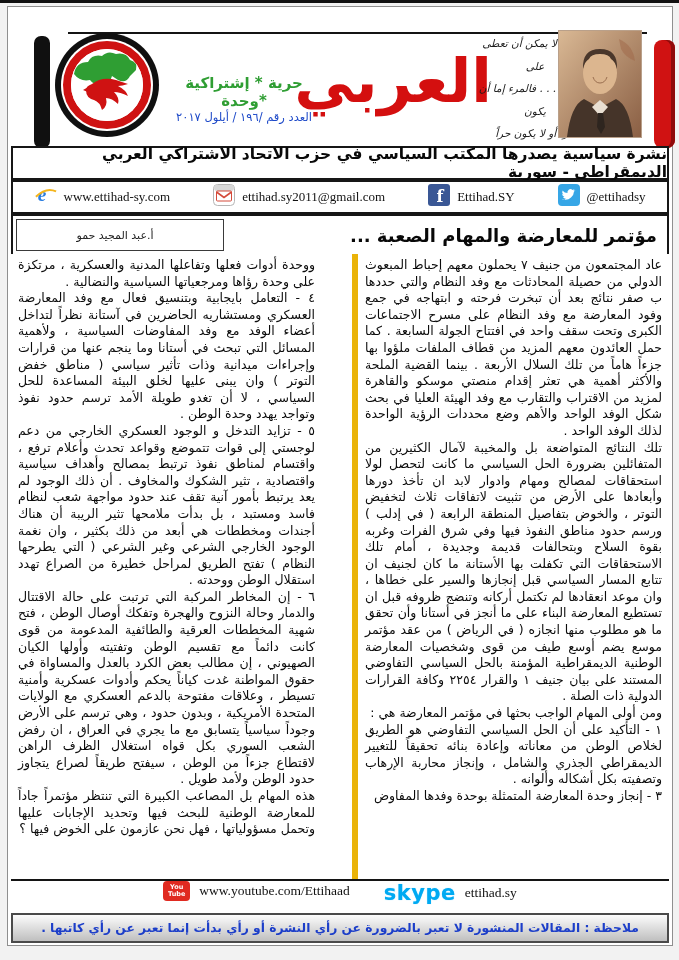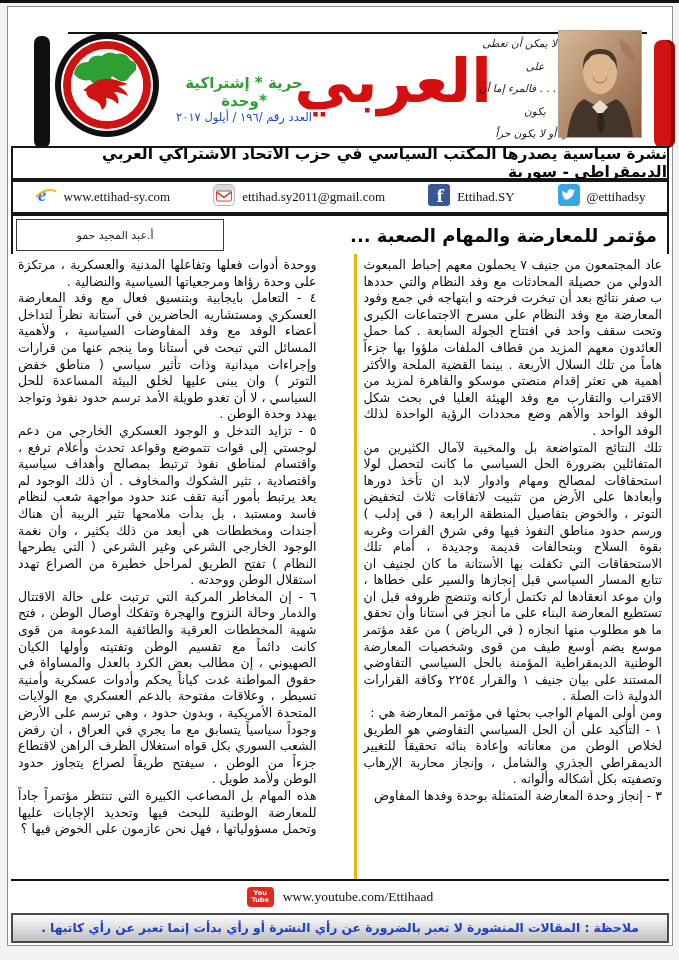--- a/index.html
+++ b/index.html
@@ -35,24 +35,24 @@
   .author-box{position:absolute;left:3px;top:3px;bottom:3px;width:196px;border:1px solid #3a3a3a;
               display:flex;align-items:center;padding-right:10px;justify-content:center;direction:rtl;font-size:11px;color:#222;}
   .article-title{position:absolute;right:10px;top:0;bottom:0;display:flex;align-items:center;
                  direction:rtl;font-weight:bold;font-size:18px;color:#080808;}
 
   
   .article{position:absolute;left:11px;right:10px;top:254px;bottom:79px;display:flex;direction:rtl;
            border-bottom:2px solid #141414;background:#fff;}
   .col{flex:1;padding:3px 7px 0 7px;direction:rtl;text-align:justify;font-size:12.5px;line-height:16.6px;color:#0b0b0b;}
   .col p{margin:0;}
-  .col-right{border-left:3px solid #eab308;margin-left:30px;}
-
-  
-  .links{position:absolute;left:11px;right:10px;bottom:47px;height:32px;display:flex;align-items:center;
+  .col-right{border-left:6px solid #eab308;margin-left:30px;}
+
+  
+  .links{position:absolute;left:11px;right:10px;bottom:47px;height:32px;display:flex;align-items:flex-start;
          justify-content:center;gap:34px;direction:ltr;background:#fff;
          font-family:"Liberation Serif",serif;font-size:13.5px;color:#111;}
   .link-item{display:flex;align-items:center;gap:9px;cursor:pointer;}
   .yt-icon{width:27px;height:20px;background:#e02a20;border-radius:4px;color:#fff;display:flex;flex-direction:column;
            align-items:center;justify-content:center;line-height:1.05;font-size:6.5px;font-weight:bold;font-family:"DejaVu Sans",sans-serif;}
   .skype-word{color:#00aaf2;font-weight:bold;font-size:21px;letter-spacing:.5px;font-family:"DejaVu Sans",sans-serif;
               text-shadow:0 0 1px #7fd4ff;}
   .note{position:absolute;left:11px;right:10px;bottom:17px;height:26px;border:2px solid #4a4a4a;
         background:linear-gradient(#fcfcfc,#bfbfbf);display:flex;align-items:center;justify-content:center;
         direction:rtl;color:#1c3ec9;font-weight:bold;font-size:12.3px;}
@@ -186,18 +186,22 @@
   </main>
 
   <footer class="links">
     <div class="link-item">
       <span class="yt-icon">
         <span>You</span>
         <span>Tube</span>
       </span>
       <span>www.youtube.com/Ettihaad</span>
     </div>
+    <div class="link-item">
+      <span class="skype-word">skype</span>
+      <span>ettihad.sy</span>
+    </div>
   </footer>
 
   <div class="note">
     <span>ملاحظة : المقالات المنشورة لا تعبر بالضرورة عن رأي النشرة أو رأي بدأت إنما تعبر عن رأي كاتبها .</span>
   </div>
 </div>
 
 </body></html>

